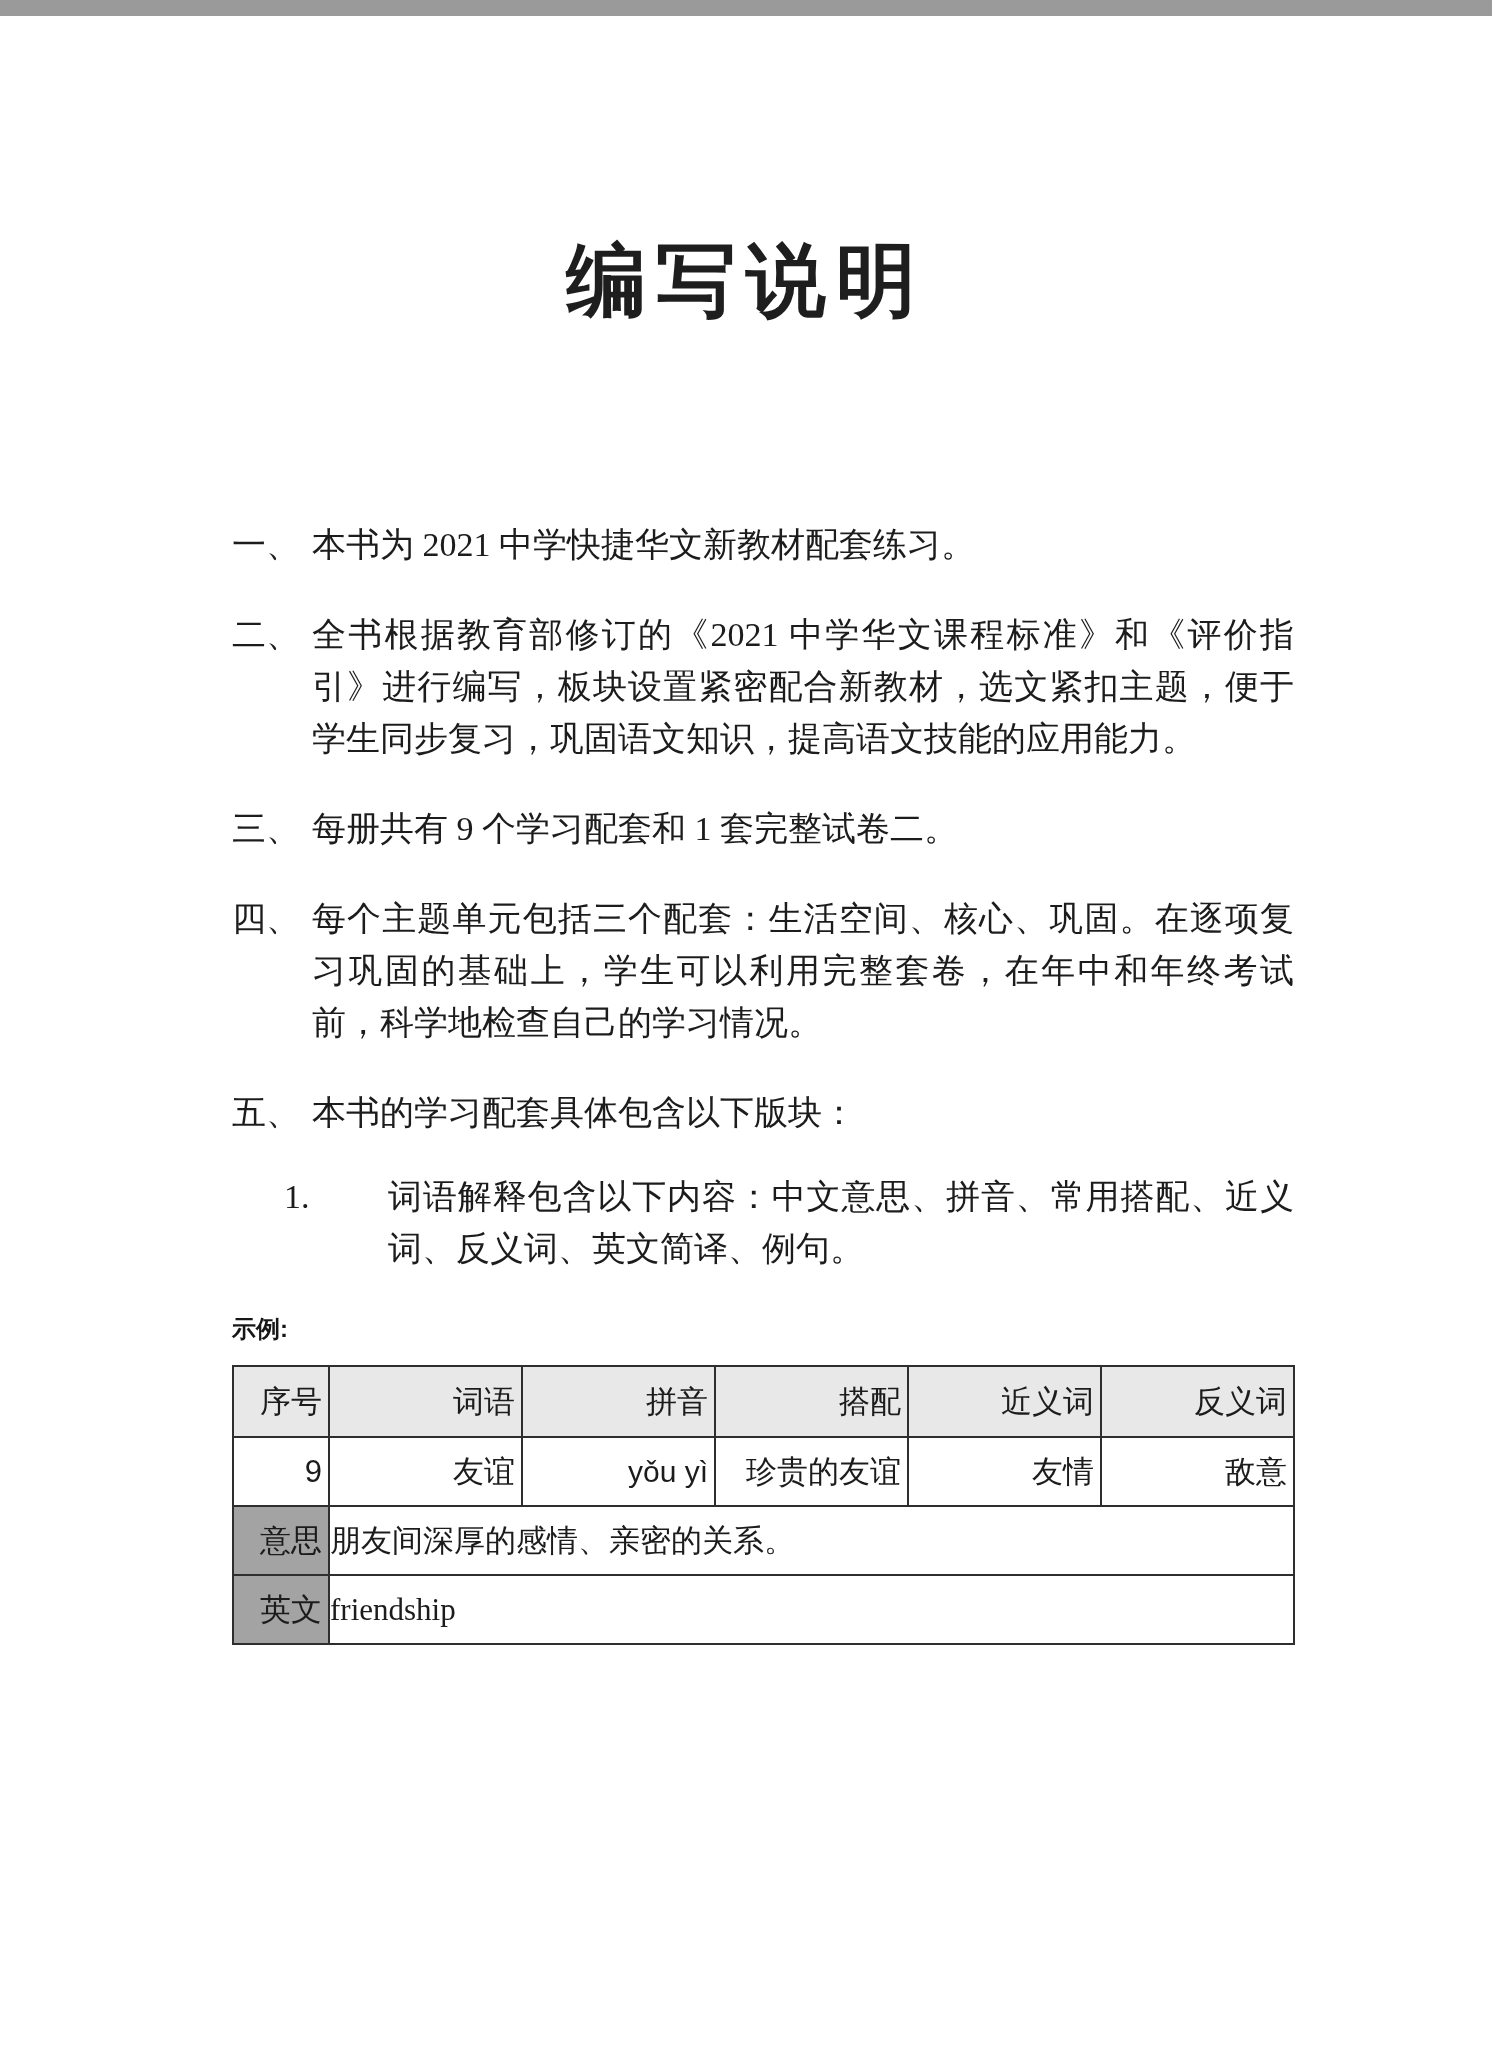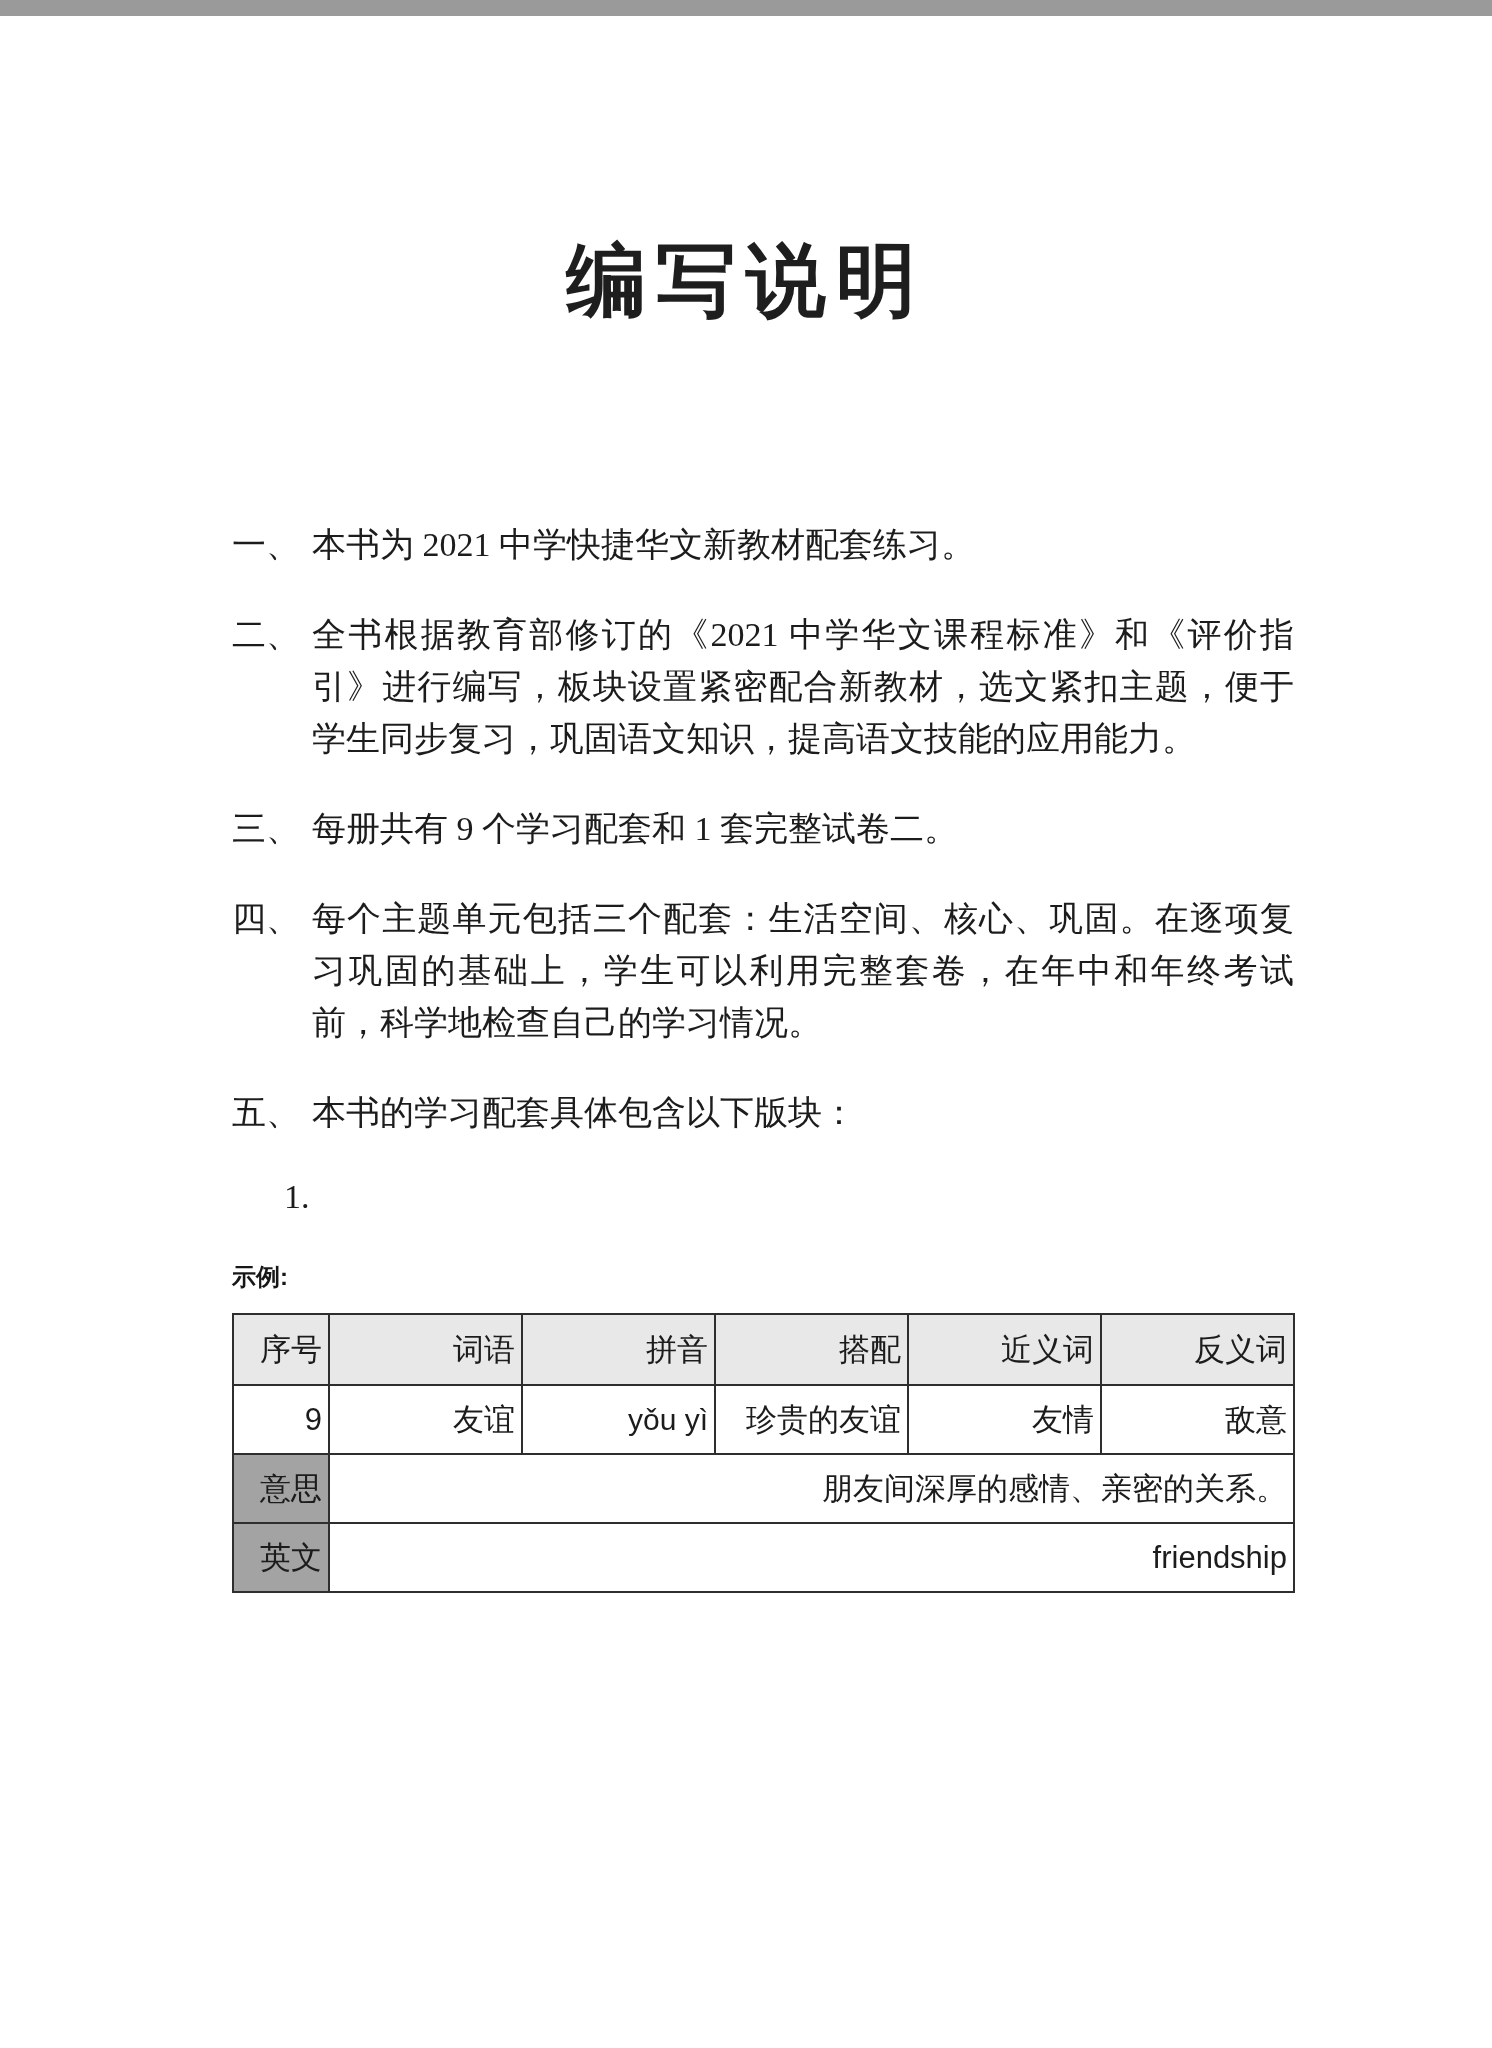--- a/index.html
+++ b/index.html
@@ -60,22 +60,23 @@
     vertical-align:middle;
     padding:0 6px;
     height:67px;
     overflow:hidden;
   }
   .example-table tr.head-row td { height:69px; background:#e8e8e8; }
   .example-table col.c-num { width:96px; }
   .example-table col.c-std { width:193px; }
   .example-table td.label-cell { background:#a3a3a3; }
   .example-table td.wide-cell {
-    text-align:right;
-    padding-left:26px;
+    text-align:left;
+    padding-left:0;
+    font-family:Liberation Serif, serif;
   }
   .example-table td.bold { font-weight:400; }
   .example-table td.pinyin { font-size:30px; }
 </style>
 </head>
 <body>
 
 <div class="page">
 
   <div class="title">编写说明</div>
@@ -102,20 +103,21 @@
       <span class="text">每个主题单元包括三个配套：生活空间、核心、巩固。在逐项复习巩固的基础上，学生可以利用完整套卷，在年中和年终考试前，科学地检查自己的学习情况。</span>
     </div>
 
     <div class="item">
       <span class="marker">五、</span>
       <span class="text">本书的学习配套具体包含以下版块：</span>
     </div>
 
     <div class="item sub-item">
       <span class="marker">1.</span>
+      <span class="text">词语解释包含以下内容：中文意思、拼音、常用搭配、近义词、反义词、英文简译、例句。</span>
     </div>
 
     <div class="example-label">示例:</div>
 
     <table class="example-table">
       <colgroup>
         <col class="c-num">
         <col class="c-std">
         <col class="c-std">
         <col class="c-std">

